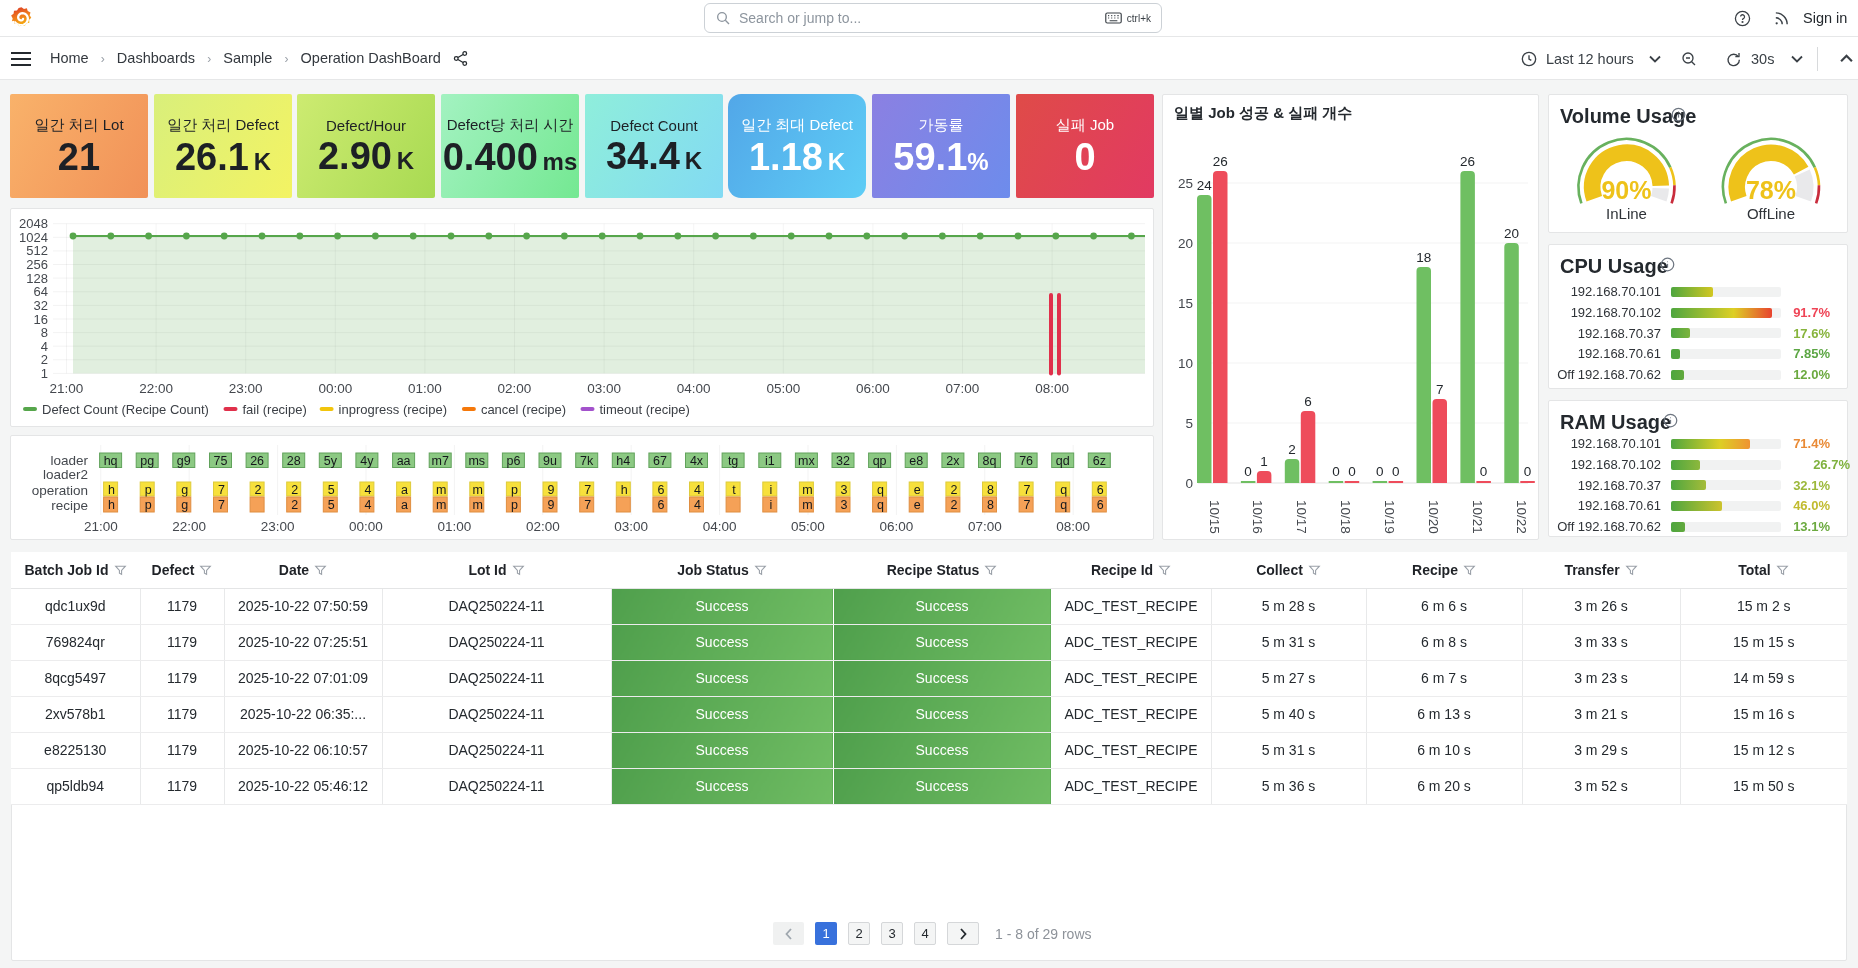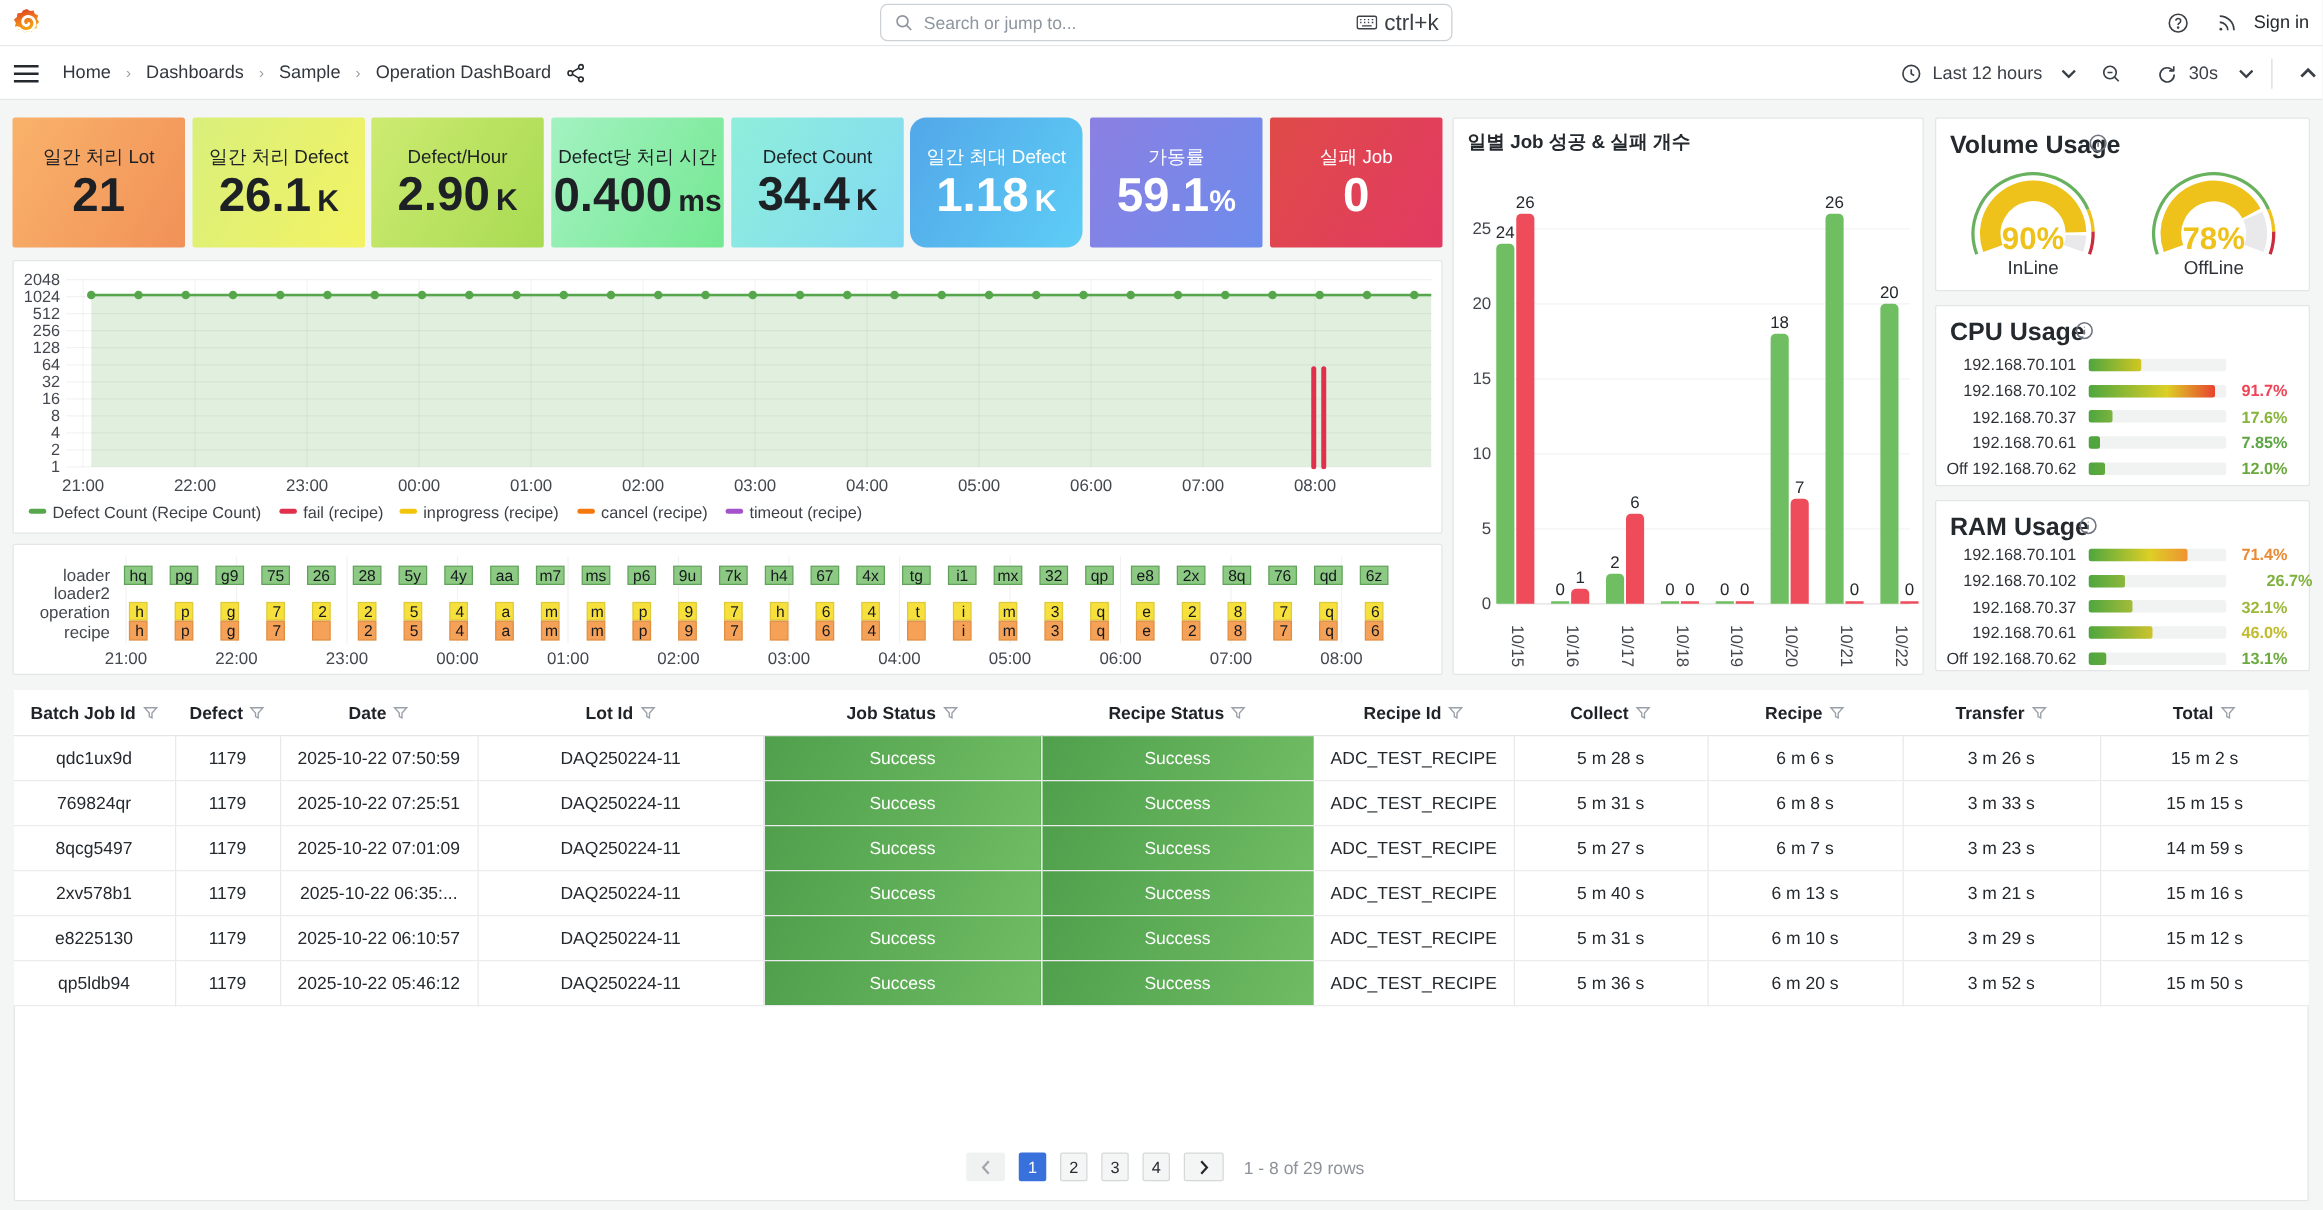--- a/index.html
+++ b/index.html
@@ -40,21 +40,21 @@
     </defs>
 <path fill="url(#glg)" d="M12 1.2 14.6 3l3-.6.9 2.9 2.9 1.4-.9 2.9 1.7 2.6-2.2 2.1.2 3.1-3 .6-1.7 2.6-2.9-1-2.7 1.5-2-2.4-3.1-.2-.5-3L2 16l.8-3L1.2 10 3.7 8l.5-3.1 3.1-.3L9 2.2z"></path>
 <path fill="none" stroke="#fff" stroke-width="2.4" stroke-linecap="round" clip-path="url(#gclip)" d="M13.62 13.40 L13.49 13.86 L13.21 14.29 L12.79 14.66 L12.23 14.92 L11.58 15.02 L10.87 14.94 L10.17 14.66 L9.52 14.17 L9.00 13.49 L8.65 12.65 L8.53 11.70 L8.66 10.70 L9.06 9.73 L9.73 8.84 L10.64 8.13 L11.75 7.65 L13.00 7.46 L14.30 7.60 L15.57 8.08 L16.72 8.90 L17.66 10.02 L18.31 11.39 L18.60 12.92 L18.50 14.53 L17.97 16.11 L17.04 17.55 L15.75 18.75 L14.14 19.60 L12.33 20.04 L10.41 20.02 L8.51 19.50 L6.76 18.49 L5.28 17.05"></path>
 </svg>
 <div class="sbox">
     <svg width="16" height="16" viewBox="0 0 24 24" fill="none" stroke="#8d959e" stroke-width="2">
       <circle cx="10.5" cy="10.5" r="6.5"></circle>
       <path d="M15.5 15.5 21 21"></path>
     </svg>
 <span style="margin-left:8px;">Search or jump to...</span>
-<span style="margin-left:auto;display:flex;align-items:center;color:#3a4046;font-size:18px;">
+<span style="margin-left:auto;display:flex;align-items:center;color:#3a4046;font-size:10px;">
 <svg width="17" height="14" viewBox="0 0 22 16" fill="none" stroke="#3a4046" stroke-width="1.5">
         <rect x="1" y="1.5" width="20" height="13" rx="2"></rect>
         <path d="M4 5h1.4M8 5h1.4M12 5h1.4M16 5h1.7M4 8h1.4M8 8h1.4M12 8h1.4M16 8h1.7M6 11.5h10"></path>
       </svg>
 <span style="margin-left:5px;">ctrl+k</span>
     </span>
   </div>
 <svg class="abs" style="left:1734px;top:10px" width="17" height="17" viewBox="0 0 24 24" fill="none" stroke="#3a4046" stroke-width="1.8">
     <circle cx="12" cy="12" r="10"></circle>
     <path d="M9.3 9.2a2.8 2.8 0 1 1 3.9 2.9c-.9.4-1.2 1-1.2 1.9"></path>

